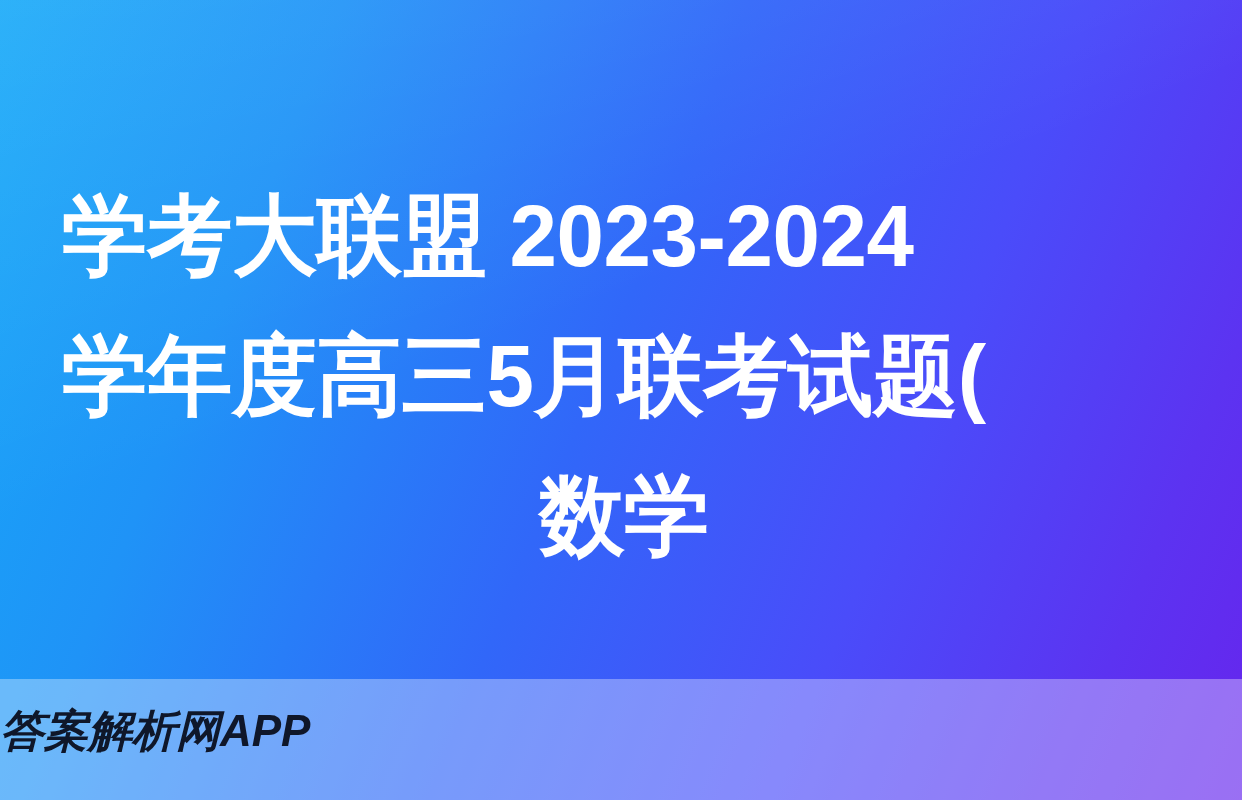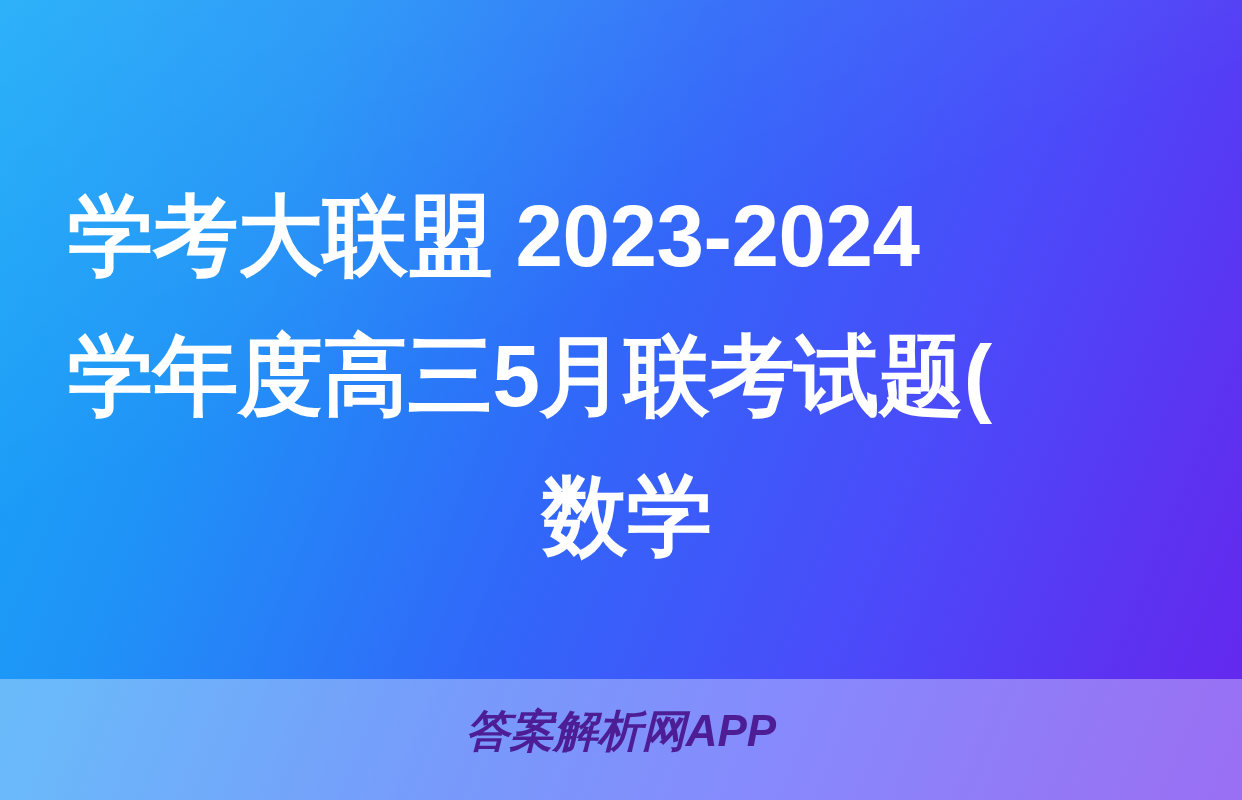--- a/index.html
+++ b/index.html
@@ -45,21 +45,21 @@
     left: 0;
     right: 0;
     top: 679px;
     bottom: 0;
     background: rgba(255,255,255,0.34);
   }
 
   
   .title-block {
     position: absolute;
-    left: 12px;
+    left: 6px;
     right: 0;
     top: 166px;
     padding: 0 56px;
     box-sizing: border-box;
   }
 
   .title-line {
     color: #ffffff;
     font-size: 88px;
     line-height: 140px;
@@ -76,22 +76,21 @@
     transform: scaleX(0.97);
     transform-origin: center center;
   }
 
   
   .watermark {
     position: absolute;
     left: 0;
     right: 0;
     top: 703px;
-    text-align: center;
-    color: #4c1d95;
+    color: #0f172a;
     font-size: 44px;
     line-height: 56px;
     font-weight: 700;
     font-style: italic;
     letter-spacing: 0px;
     white-space: nowrap;
   }
 </style>
 </head>
 <body>

